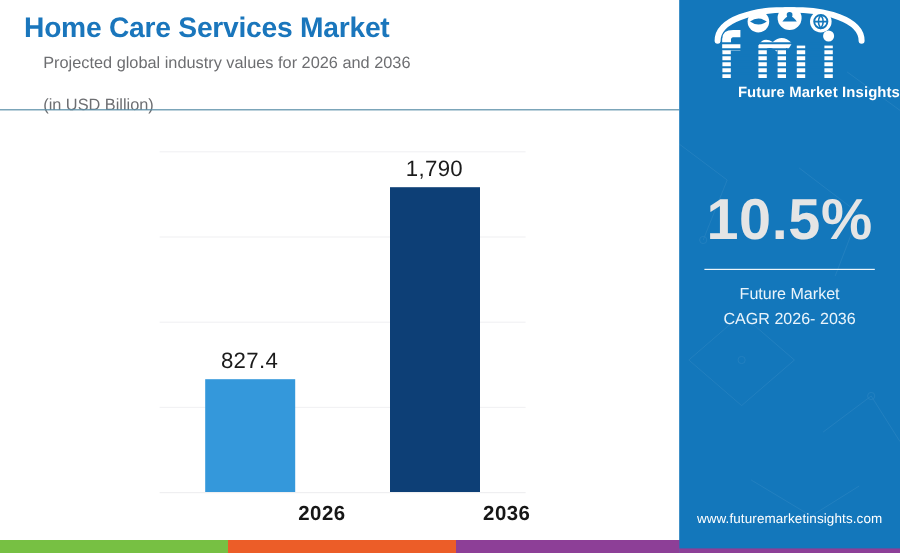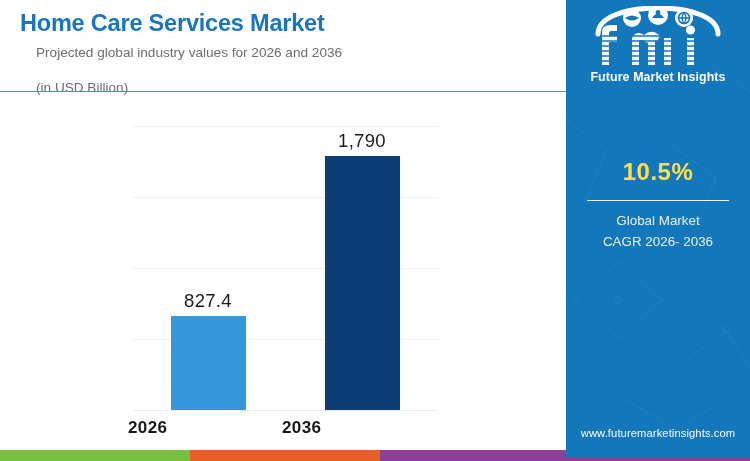--- a/index.html
+++ b/index.html
@@ -103,21 +103,21 @@
     font-size: 18.5px;
     color: #1b1b1b;
     letter-spacing: 0.3px;
   }
   .val-a { left: -5px; }
   .val-b { left: 149px; }
 
   .cat-label {
     position: absolute;
     width: 160px;
-    text-align: left;
+    text-align: right;
     font-size: 17px;
     font-weight: bold;
     color: #161616;
     letter-spacing: 0.4px;
   }
   .cat-a { left: -5px; top: 292px; }
   .cat-b { left: 149px; top: 292px; }
 
   
   .side-panel {
@@ -134,21 +134,21 @@
     inset: 0;
     opacity: 0.22;
   }
 
   
   .logo-block {
     position: absolute;
     left: 0;
     top: 6px;
     width: 184px;
-    text-align: center;
+    text-align: right;
   }
   .logo-mark {
     display: block;
     margin: 0 auto;
   }
   .logo-caption {
     margin-top: 2px;
     font-size: 12.4px;
     font-weight: bold;
     color: #ffffff;
@@ -157,23 +157,23 @@
 
   
   .cagr-block {
     position: absolute;
     left: 0;
     top: 160px;
     width: 184px;
     text-align: center;
   }
   .cagr-value {
-    font-size: 24px;
+    font-size: 48px;
     font-weight: bold;
-    color: #fde047;
+    color: #e5e5e5;
     letter-spacing: 0.5px;
     line-height: 1;
   }
   .cagr-rule {
     width: 142px;
     height: 1px;
     background: #ffffff;
     margin: 16px auto 10px auto;
     opacity: 0.92;
   }
@@ -309,21 +309,21 @@
           <line x1="8" y1="50" x2="106" y2="50"></line>
           <line x1="8" y1="55" x2="106" y2="55"></line>
         </g>
       </svg>
       <div class="logo-caption">Future Market Insights</div>
     </div>
 
     <div class="cagr-block">
       <div class="cagr-value">10.5%</div>
       <div class="cagr-rule"></div>
-      <div class="cagr-sub">Global Market</div>
+      <div class="cagr-sub">Future Market</div>
       <div class="cagr-sub">CAGR 2026- 2036</div>
     </div>
 
     <div class="panel-url">www.futuremarketinsights.com</div>
   </div>
 
   <div class="footer-bar-right"></div>
   <div class="footer-blue-overlay"></div>
   <div class="footer-bar">
     <div class="seg-green"></div>

